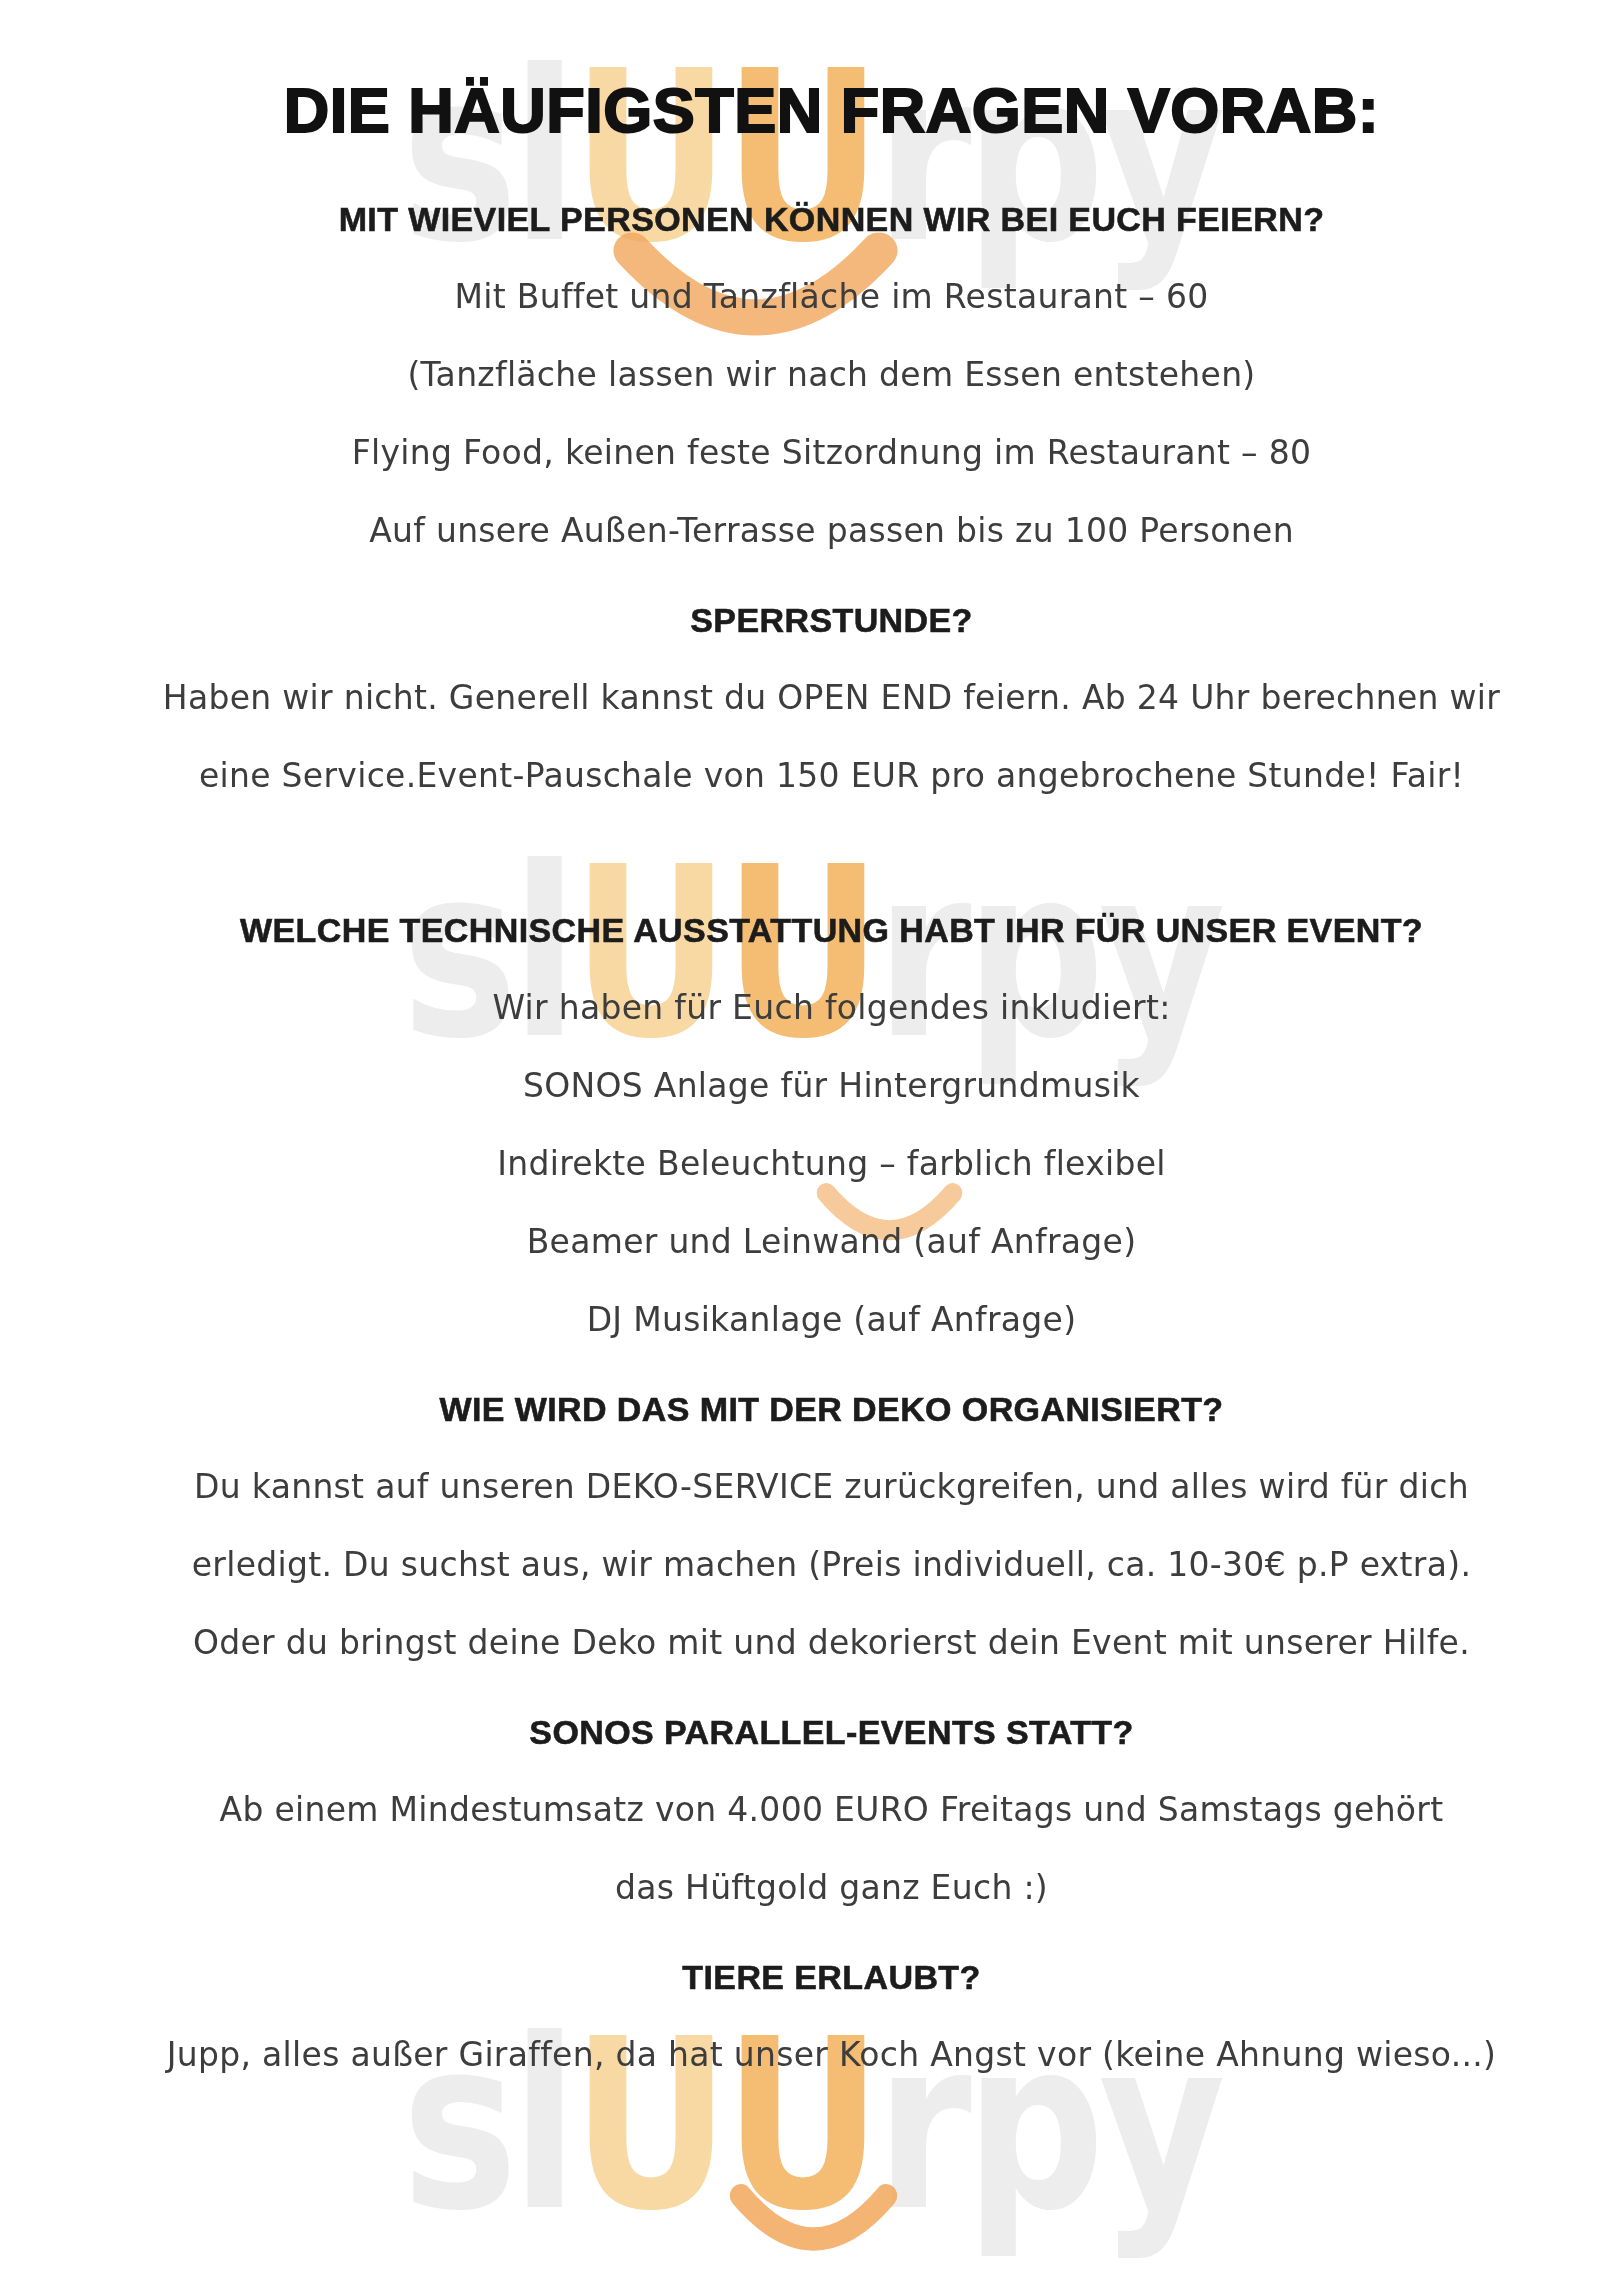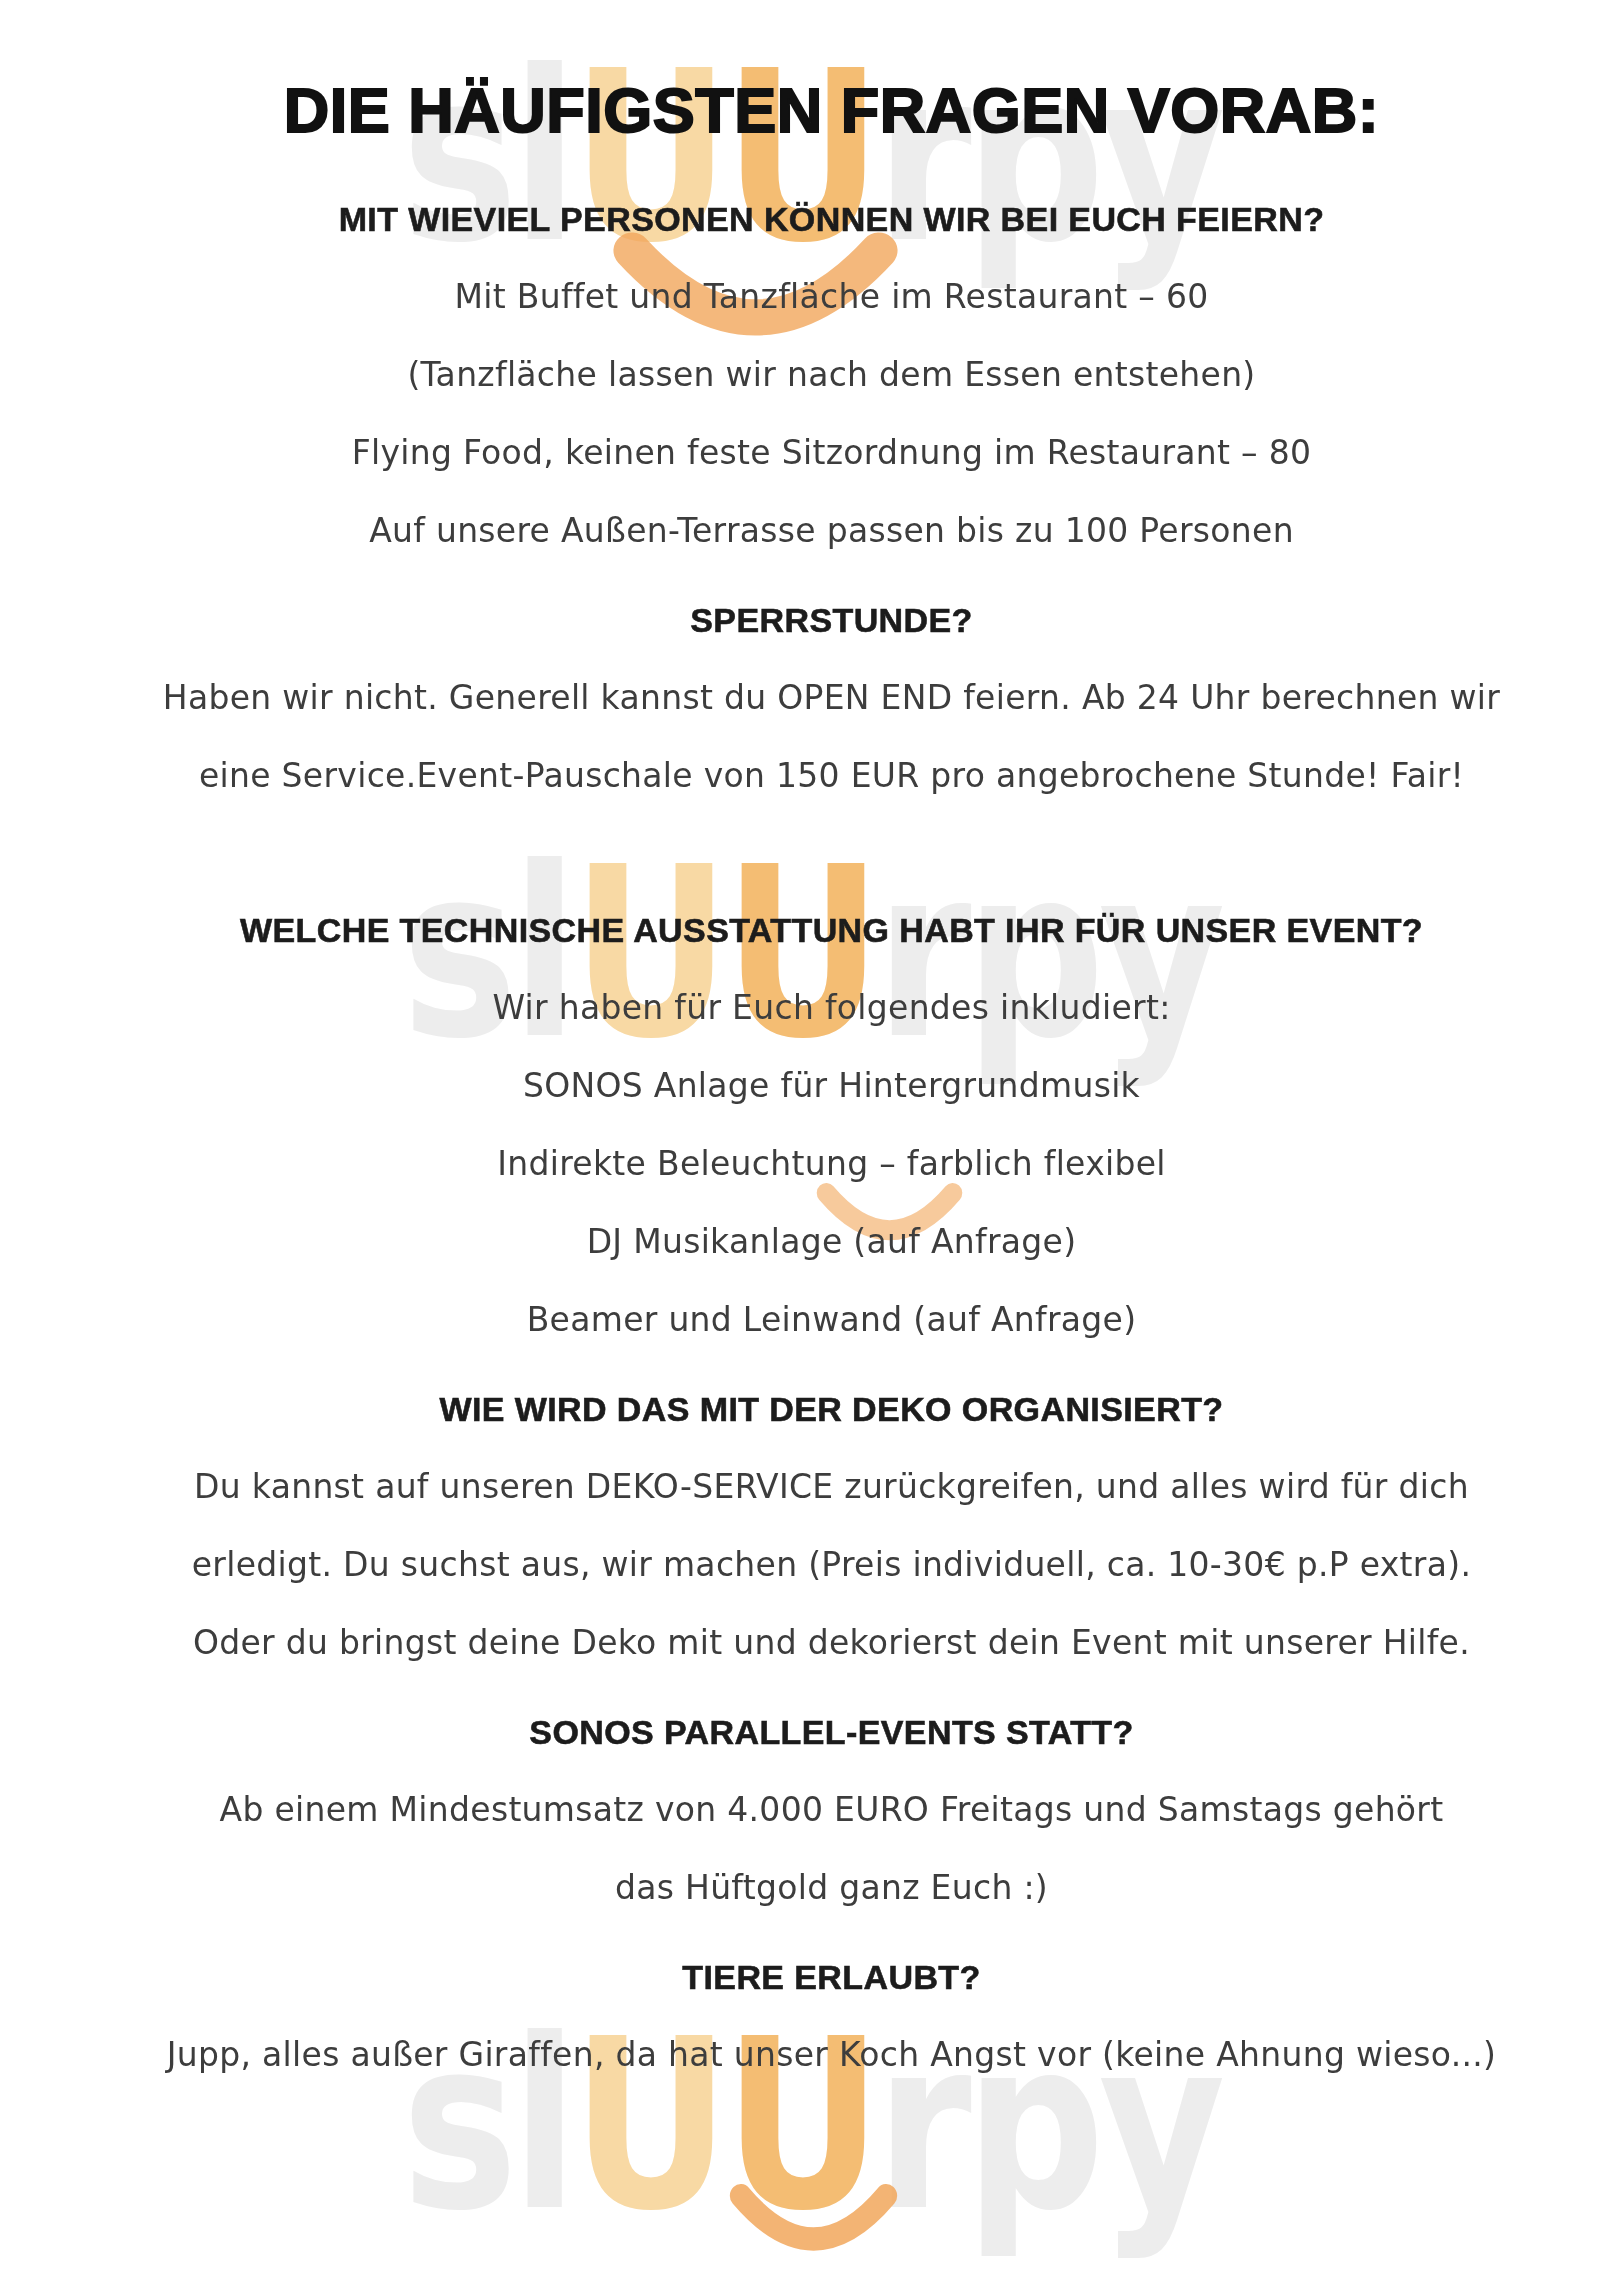--- a/index.html
+++ b/index.html
@@ -125,22 +125,22 @@
     <div class="faq-question">SPERRSTUNDE?</div>
     <div class="faq-answer">Haben wir nicht. Generell kannst du OPEN END feiern. Ab 24 Uhr berechnen wir</div>
     <div class="faq-answer">eine Service.Event-Pauschale von 150 EUR pro angebrochene Stunde! Fair!</div>
   </div>
 
   <div class="faq-section gap-before">
     <div class="faq-question">WELCHE TECHNISCHE AUSSTATTUNG HABT IHR FÜR UNSER EVENT?</div>
     <div class="faq-answer">Wir haben für Euch folgendes inkludiert:</div>
     <div class="faq-answer">SONOS Anlage für Hintergrundmusik</div>
     <div class="faq-answer">Indirekte Beleuchtung – farblich flexibel</div>
+    <div class="faq-answer">Beamer und Leinwand (auf Anfrage)</div>
     <div class="faq-answer">DJ Musikanlage (auf Anfrage)</div>
-    <div class="faq-answer">Beamer und Leinwand (auf Anfrage)</div>
   </div>
 
   <div class="faq-section">
     <div class="faq-question">WIE WIRD DAS MIT DER DEKO ORGANISIERT?</div>
     <div class="faq-answer">Du kannst auf unseren DEKO-SERVICE zurückgreifen, und alles wird für dich</div>
     <div class="faq-answer">erledigt. Du suchst aus, wir machen (Preis individuell, ca. 10-30€ p.P extra).</div>
     <div class="faq-answer">Oder du bringst deine Deko mit und dekorierst dein Event mit unserer Hilfe.</div>
   </div>
 
   <div class="faq-section">

